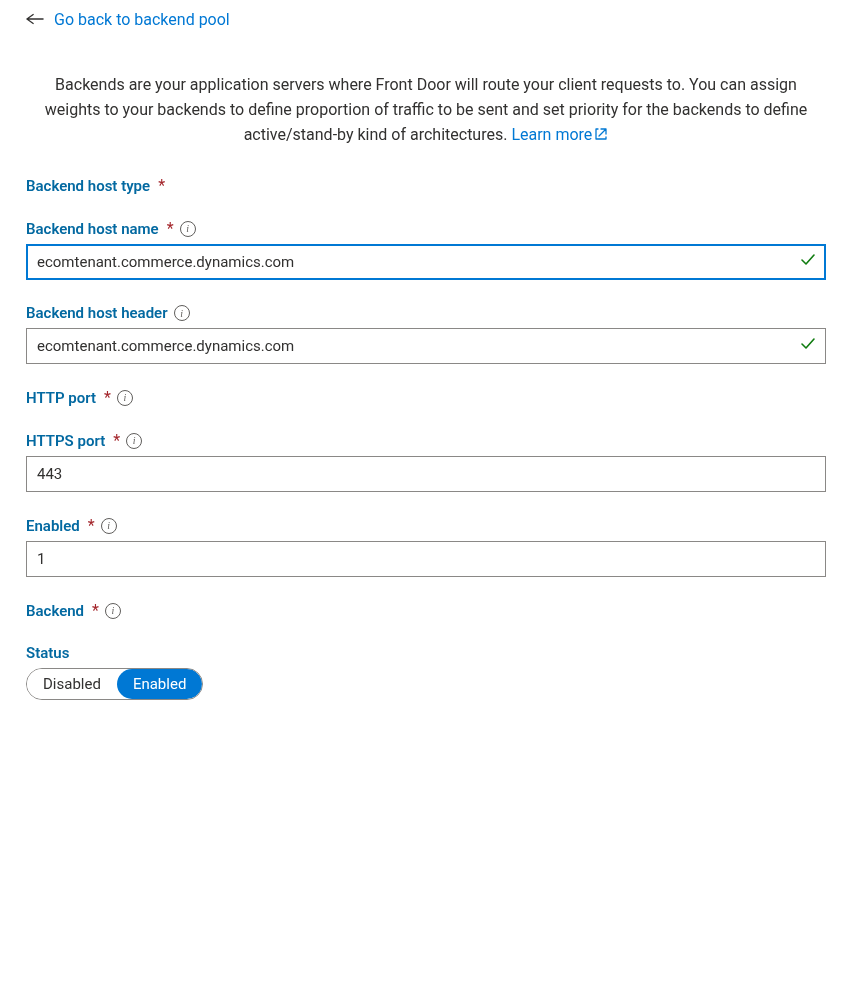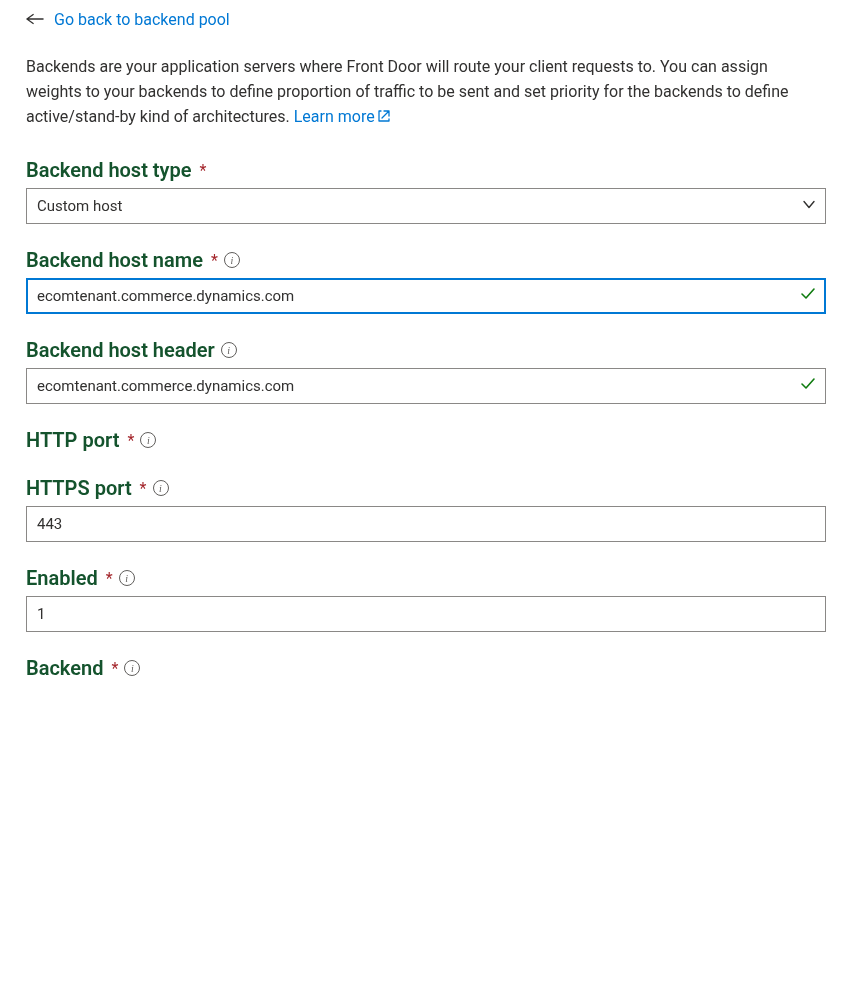--- a/index.html
+++ b/index.html
@@ -31,57 +31,58 @@
     border: none;
     cursor: pointer;
     padding: 6px;
     line-height: 0;
   }
   .close-btn svg { width: 18px; height: 18px; }
   .back-row {
     display: flex;
     align-items: flex-start;
     gap: 10px;
-    margin-bottom: 26px;
+    margin-bottom: 44px;
   }
   .back-arrow svg { width: 18px; height: 12px; }
   .back-link {
     color: #0078d4;
     font-size: 16px;
     text-decoration: none;
     cursor: pointer;
   }
   .description {
     font-size: 16px;
     line-height: 1.55;
     color: #323130;
     margin-bottom: 28px;
+    text-align: center;
   }
   .learn-more {
     color: #0078d4;
     text-decoration: none;
     cursor: pointer;
   }
   .ext-icon {
     display: inline-block;
     vertical-align: -1px;
     margin-left: 2px;
   }
   .ext-icon svg { width: 14px; height: 14px; }
   .field { margin-bottom: 24px; }
   .field-label-row {
     display: flex;
     align-items: center;
     gap: 6px;
     margin-bottom: 6px;
   }
   .field-label {
-    font-size: 20px;
+    font-size: 15px;
     font-weight: 600;
-    color: #14532d;
+    color: #0369a1;
   }
   .req { color: #a4262c; margin-left: 2px; }
   .info-icon {
     display: inline-flex;
     align-items: center;
     justify-content: center;
     width: 16px; height: 16px;
     border: 1px solid #605e5c;
     border-radius: 50%;
     font-size: 10px;
@@ -168,30 +169,20 @@
     <span>Backends are your application servers where Front Door will route your client requests to. You can assign weights to your backends to define proportion of traffic to be sent and set priority for the backends to define active/stand-by kind of architectures. </span><a class="learn-more"><span>Learn more</span><span class="ext-icon"><svg viewBox="0 0 14 14">
             <path d="M4 2 H2 V12 H12 V10 M7 2 H12 V7 M12 2 L5 9" stroke="#0078d4" stroke-width="1.3" fill="none" stroke-linecap="round" stroke-linejoin="round"></path>
           </svg></span></a>
   </p>
 
   <div class="field">
     <div class="field-label-row">
       <span class="field-label">Backend host type</span>
         <span class="req">*</span>
     </div>
-    <div class="control">
-      <div class="select-box" style="display:flex;align-items:center;">
-        <span>Custom host</span>
-      </div>
-      <span class="chevron">
-        <svg viewBox="0 0 14 14">
-            <path d="M2 4 L7 10 L12 4" stroke="#323130" stroke-width="1.4" fill="none" stroke-linecap="round" stroke-linejoin="round"></path>
-          </svg>
-      </span>
-    </div>
   </div>
 
   <div class="field">
     <div class="field-label-row">
       <span class="field-label">Backend host name</span>
         <span class="req">*</span>
       <span class="info-icon">i</span>
     </div>
     <div class="control">
       <input type="text" class="text-input focused" value="ecomtenant.commerce.dynamics.com" style="">
@@ -249,14 +240,23 @@
   </div>
 
   <div class="field">
     <div class="field-label-row">
       <span class="field-label">Backend</span>
         <span class="req">*</span>
       <span class="info-icon">i</span>
     </div>
   </div>
 
+  <div class="field">
+    <div class="field-label-row">
+      <span class="field-label">Status</span>
+    </div>
+    <div class="toggle-group">
+      <button class="toggle-opt">Disabled</button>
+      <button class="toggle-opt active">Enabled</button>
+    </div>
+  </div>
 
 </div>
 
 </body></html>

